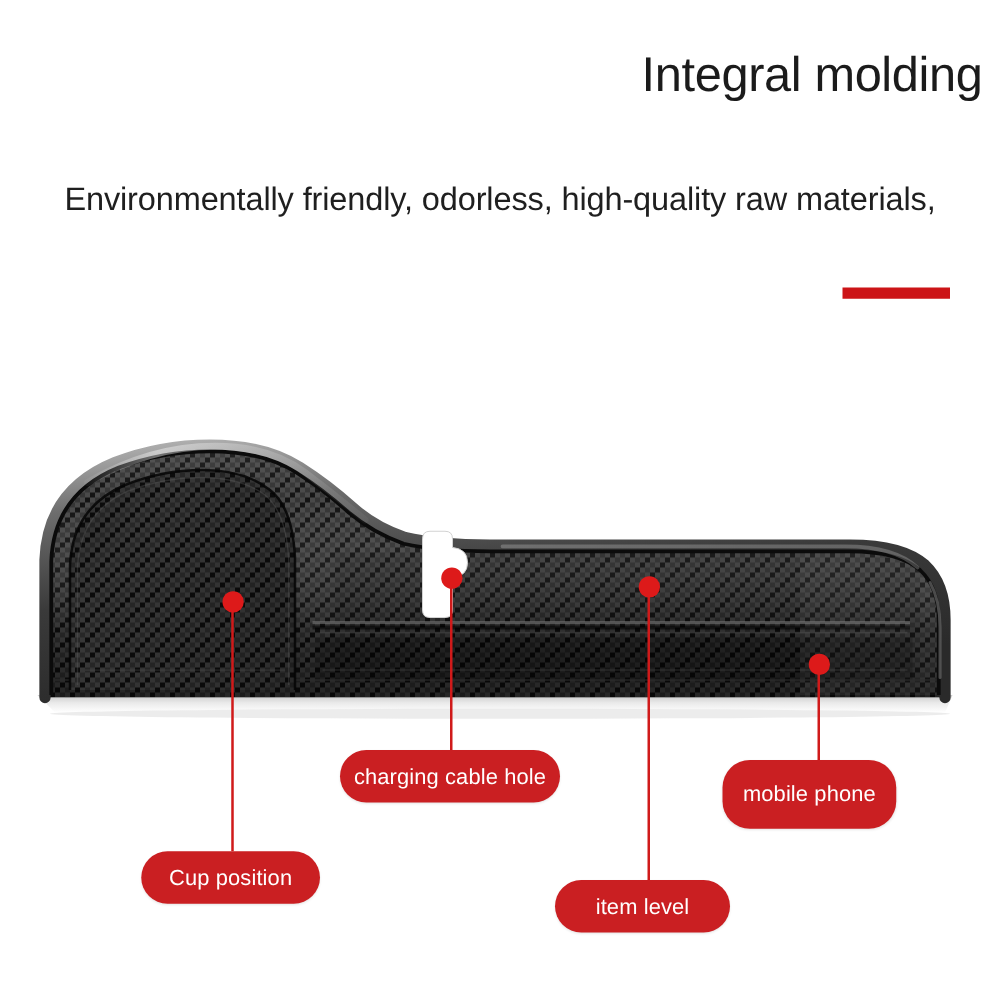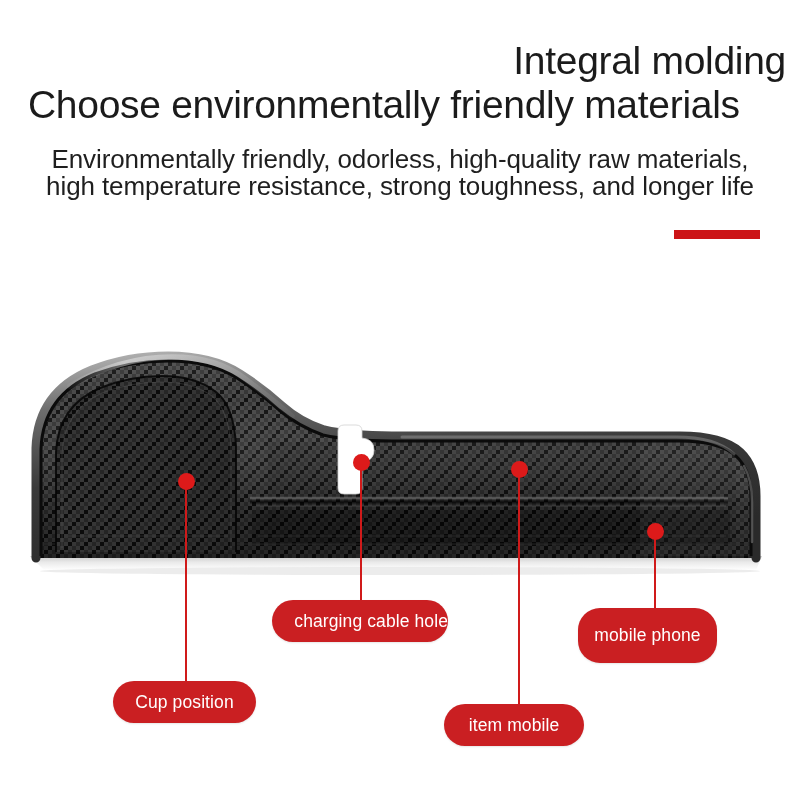--- a/index.html
+++ b/index.html
@@ -64,23 +64,21 @@
     white-space:nowrap;
     box-shadow:0 1px 2px rgba(0,0,0,0.10);
   }
 </style>
 </head>
 <body>
 
 <div id="stage">
 
   <div class="headline-1">Integral molding</div>
-  <div class="headline-2">Choose environmentally friendly materials</div>
   <div class="subline l1">Environmentally friendly, odorless, high-quality raw materials,</div>
-  <div class="subline l2">high temperature resistance, strong toughness, and longer life</div>
   <div class="accent-bar"></div>
 
   <div id="product-wrap">
     <svg id="product-svg" viewBox="0 0 800 250" xmlns="http://www.w3.org/2000/svg">
       <defs>
 
         <pattern id="cf" width="16" height="16" patternUnits="userSpaceOnUse">
           <rect width="16" height="16" fill="#1c1c1c"></rect>
           <g fill="#454545">
             <rect x="0" y="12" width="4" height="4"></rect>
@@ -266,28 +264,28 @@
   </div>
 
   <div class="leader" style="left:185px; top:481px; height:200px;"></div>
   <div class="dot" style="left:178px; top:473px;"></div>
   <div class="pill" style="left:113px; top:681px; width:143px; height:42px;">
     <span>Cup position</span>
   </div>
 
   <div class="leader" style="left:360px; top:462px; height:138px;"></div>
   <div class="dot" style="left:353px; top:454px;"></div>
-  <div class="pill" style="left:272px; top:600px; width:176px; height:42px;justify-content:flex-end;">
+  <div class="pill" style="left:272px; top:600px; width:176px; height:42px;">
     <span>charging cable hole</span>
   </div>
 
   <div class="leader" style="left:518px; top:469px; height:235px;"></div>
   <div class="dot" style="left:511px; top:461px;"></div>
   <div class="pill" style="left:444px; top:704px; width:140px; height:42px;">
-    <span>item mobile</span>
+    <span>item level</span>
   </div>
 
   <div class="leader" style="left:654px; top:531px; height:78px;"></div>
   <div class="dot" style="left:647px; top:523px;"></div>
   <div class="pill" style="left:578px; top:608px; width:139px; height:55px;">
     <span>mobile phone</span>
   </div>
 
 </div>
 

